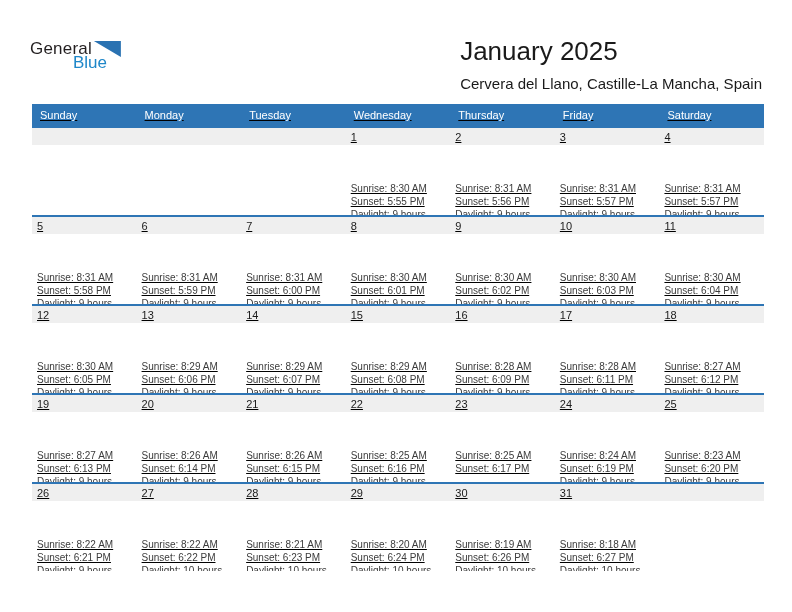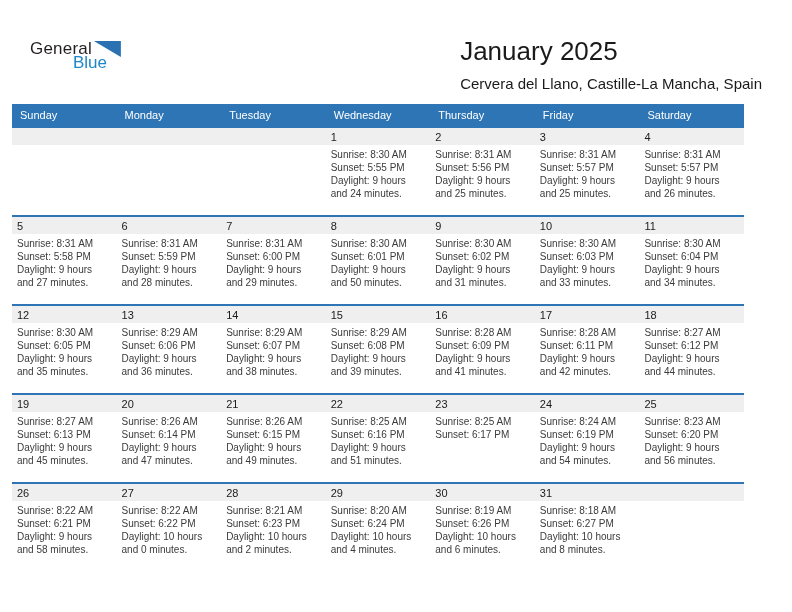--- a/index.html
+++ b/index.html
@@ -20,40 +20,40 @@
     clip-path:polygon(0 0, 100% 0, 100% 100%);
   }
   .logo-blue { font-size:17px; font-weight:500; color:#1e87c9; line-height:17px; margin:-3px 0 11px 43px; }
 
   
   .title-block { position:absolute; top:36px; right:30px; }
   .cal-title { font-size:26px; color:#1a1a1a; line-height:30px; }
   .cal-subtitle { font-size:15px; font-weight:500; color:#1a1a1a; margin-top:9px; }
 
   
-  .calendar { position:absolute; left:12px; top:104px; width:732px; }
+  .calendar { position:absolute; left:32px; top:104px; width:732px;text-decoration:underline; }
   .header-row {
     display:grid; grid-template-columns:repeat(7,1fr);
     background:#2e75b5; height:22px; align-items:center;
   }
   .header-cell { color:#ffffff; font-size:11px; padding-left:8px; white-space:nowrap; overflow:hidden; }
 
   .week-row {
     display:grid; grid-template-columns:repeat(7,1fr);
     border-top:2px solid #2e75b5; height:89px; box-sizing:border-box;
     background:#ffffff;
   }
   .day-cell { overflow:hidden; }
   .day-num {
     height:17px; box-sizing:border-box; background:#efefef;
     font-size:11px; color:#1a1a1a; padding:2px 0 0 5px; line-height:14px;
   }
   .day-body {
     padding:3px 6px 0 5px;
-    font-size:10px; line-height:13px; color:#3b3b3b;
+    font-size:10px; line-height:13px; color:#3b3b3b;margin-top:34px;
   }
   .day-body .line { margin:0; }
 </style>
 </head>
 <body>
 
 <div class="page">
 
   <div class="logo">
     <div class="logo-top">

